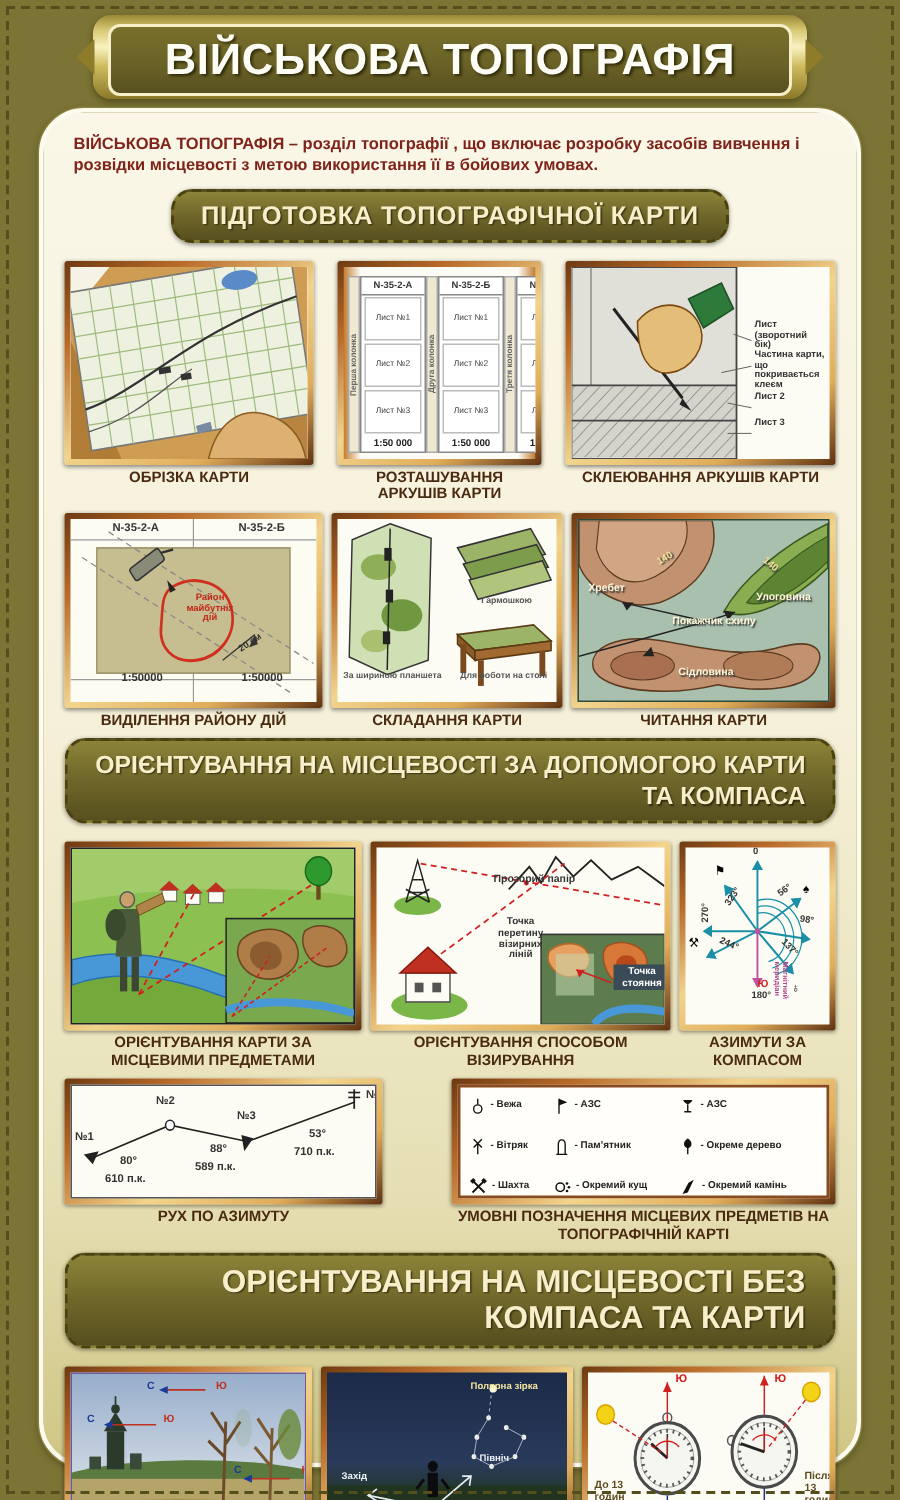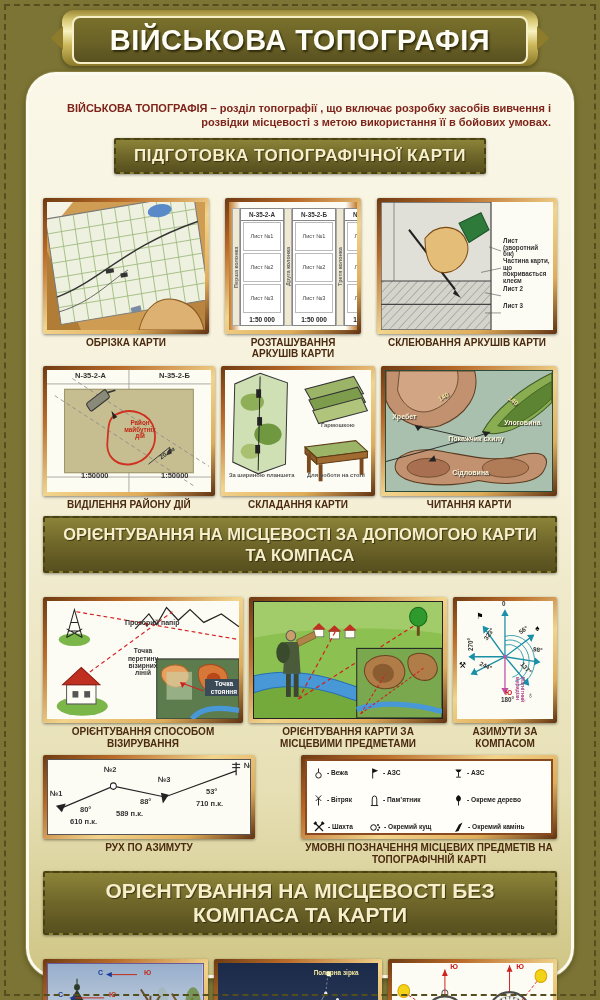--- a/index.html
+++ b/index.html
@@ -37,30 +37,29 @@
   
   .cream{
     position:absolute;top:72px;left:26px;right:26px;bottom:22px;z-index:2;
     border-radius:30px;border:3px solid #fdfaee;
     background:linear-gradient(180deg,#faf7e8 0%,#f5f0d8 45%,#e6dfb4 80%,#cfc584 100%);
     box-shadow:0 0 0 1px #8a8040,0 2px 6px rgba(0,0,0,.35);
     padding:10px 14px 8px;box-sizing:border-box;
   }
   .intro{
     color:#7e241a;font-weight:bold;font-size:11px;line-height:1.3;
-    margin:16px 6px 8px;
-    text-align:right;
+    margin:4px 6px 8px;
   }
 
   
   .band{
-    margin:6px auto 24px;width:fit-content;max-width:100%;
+    margin:6px auto 12px;width:fit-content;max-width:100%;
     background:linear-gradient(180deg,#8c8339 0%,#6e6629 50%,#574f1e 100%);
-    border:2px dashed #49420f;border-radius:2px;
-    color:#f6efc9;font-weight:bold;text-align:center;
+    border:2px dashed #49420f;border-radius:14px;
+    color:#f6efc9;font-weight:bold;text-align:right;
     padding:6px 18px;box-shadow:0 1px 3px rgba(0,0,0,.4);
     text-shadow:1px 1px 1px rgba(20,15,0,.6);
   }
   .band-1{font-size:17px;letter-spacing:.5px;}
   .band-2{font-size:16.5px;line-height:1.25;max-width:508px;}
   .band-3{font-size:21px;}
 
   
   .row{display:flex;gap:6px;justify-content:space-between;margin-bottom:6px;}
   .cell{display:flex;flex-direction:column;align-items:center;}
@@ -317,60 +316,20 @@
       </div>
         </div>
       <div class="caption">ЧИТАННЯ КАРТИ</div>
     </div>
   </div>
 
   <div class="band band-2">ОРІЄНТУВАННЯ НА МІСЦЕВОСТІ ЗА ДОПОМОГОЮ КАРТИ ТА КОМПАСА</div>
 
   <div class="row">
 
-    <div class="cell" style="width:204px">
-      <div class="frame">
-          <div class="scene" style="height:118px">
-        <svg width="100%" height="100%" viewBox="0 0 196 110" preserveAspectRatio="none">
-          <path d="M90,26 L104,12 L112,22 L122,6 L134,18 L146,8 L160,20 L178,12 L196,24" fill="none" stroke="#222" stroke-width="1.2"></path>
-          <g>
-            <ellipse cx="28" cy="36" rx="16" ry="6" fill="#7ab648"></ellipse>
-            <path d="M20,34 L28,8 L36,34 M22,28 H34 M24,20 H32 M20,34 L36,26 M36,34 L20,26" stroke="#222" stroke-width="1" fill="none"></path>
-          </g>
-          <g>
-            <ellipse cx="36" cy="98" rx="26" ry="9" fill="#7ab648"></ellipse>
-            <rect x="20" y="78" width="30" height="18" fill="#fdfdf6" stroke="#555"></rect>
-            <polygon points="16,78 35,62 54,78" fill="#c03020" stroke="#8a1a10"></polygon>
-            <rect x="26" y="84" width="6" height="6" fill="#555"></rect>
-            <rect x="38" y="84" width="6" height="6" fill="#555"></rect>
-          </g>
-          <g stroke="#d02020" stroke-width="1.1" stroke-dasharray="4,3">
-            <line x1="30" y1="10" x2="196" y2="36"></line>
-            <line x1="38" y1="70" x2="128" y2="10"></line>
-          </g>
-          <circle cx="102" cy="22" r="1.6" fill="#d02020"></circle>
-          <g>
-            <rect x="112" y="54" width="84" height="56" fill="#5c7c4e" stroke="#333"></rect>
-            <path d="M118,64 C126,58 140,58 144,66 C148,74 138,82 128,80 C120,78 114,70 118,64 Z" fill="#e8a060" stroke="#b06a28"></path>
-            <path d="M156,62 C166,56 182,60 184,70 C186,80 176,88 164,84 C156,80 152,68 156,62 Z" fill="#d87838" stroke="#a05020"></path>
-            <ellipse cx="170" cy="72" rx="7" ry="5" fill="#b84818"></ellipse>
-            <path d="M148,110 C156,100 172,98 196,102" stroke="#4898d8" stroke-width="5" fill="none"></path>
-            <rect x="122" y="66" width="26" height="26" fill="#c8d8b0" opacity="0.55"></rect>
-            <line x1="136" y1="76" x2="160" y2="84" stroke="#d02020" stroke-width="1"></line>
-            <path d="M136,76 L142,76 L138,81 Z" fill="#d02020"></path>
-          </g>
-        </svg>
-        <div class="lbl" style="left:78px;top:18px;font-size:7px">Прозорий папір</div>
-        <div class="lbl" style="left:74px;top:46px;width:44px;font-size:6.6px;text-align:center">Точка перетину візирних ліній</div>
-        <div class="lbl" style="left:158px;top:78px;width:34px;font-size:6.6px;color:#fff;background:#3a4a56;padding:1px 2px;text-align:center">Точка стояння</div>
-      </div>
-        </div>
-      <div class="caption" style="max-width:180px">ОРІЄНТУВАННЯ СПОСОБОМ ВІЗИРУВАННЯ</div>
-    </div>
-
     <div class="cell" style="width:202px">
       <div class="frame">
           <div class="scene" style="height:118px;border:1px solid #222">
         <svg width="100%" height="100%" viewBox="0 0 194 110" preserveAspectRatio="none">
           <rect width="194" height="110" fill="#8cc050"></rect>
           <path d="M0,34 C50,24 140,22 194,30 L194,0 L0,0 Z" fill="#a2cc6a"></path>
           <path d="M0,78 C40,64 80,72 120,84 C150,92 175,90 194,80 L194,110 L0,110 Z" fill="#74aa3c"></path>
           <path d="M0,70 C36,62 70,68 104,80 C134,90 168,88 194,76 L194,94 C160,104 130,102 100,92 C66,80 30,76 0,86 Z" fill="#4898d8" stroke="#2870b0" stroke-width="1"></path>
           <g>
             <rect x="62" y="26" width="10" height="7" fill="#fdfdf6" stroke="#555" stroke-width="0.6"></rect>
@@ -404,20 +363,60 @@
             <path d="M106,102 C130,94 166,96 194,104" stroke="#4898d8" stroke-width="5" fill="none"></path>
             <g stroke="#d02020" stroke-width="1" stroke-dasharray="3,2">
               <line x1="110" y1="106" x2="136" y2="68"></line>
               <line x1="110" y1="106" x2="176" y2="62"></line>
             </g>
           </g>
         </svg>
       </div>
         </div>
       <div class="caption" style="max-width:190px">ОРІЄНТУВАННЯ КАРТИ ЗА МІСЦЕВИМИ ПРЕДМЕТАМИ</div>
+    </div>
+
+    <div class="cell" style="width:204px">
+      <div class="frame">
+          <div class="scene" style="height:118px">
+        <svg width="100%" height="100%" viewBox="0 0 196 110" preserveAspectRatio="none">
+          <path d="M90,26 L104,12 L112,22 L122,6 L134,18 L146,8 L160,20 L178,12 L196,24" fill="none" stroke="#222" stroke-width="1.2"></path>
+          <g>
+            <ellipse cx="28" cy="36" rx="16" ry="6" fill="#7ab648"></ellipse>
+            <path d="M20,34 L28,8 L36,34 M22,28 H34 M24,20 H32 M20,34 L36,26 M36,34 L20,26" stroke="#222" stroke-width="1" fill="none"></path>
+          </g>
+          <g>
+            <ellipse cx="36" cy="98" rx="26" ry="9" fill="#7ab648"></ellipse>
+            <rect x="20" y="78" width="30" height="18" fill="#fdfdf6" stroke="#555"></rect>
+            <polygon points="16,78 35,62 54,78" fill="#c03020" stroke="#8a1a10"></polygon>
+            <rect x="26" y="84" width="6" height="6" fill="#555"></rect>
+            <rect x="38" y="84" width="6" height="6" fill="#555"></rect>
+          </g>
+          <g stroke="#d02020" stroke-width="1.1" stroke-dasharray="4,3">
+            <line x1="30" y1="10" x2="196" y2="36"></line>
+            <line x1="38" y1="70" x2="128" y2="10"></line>
+          </g>
+          <circle cx="102" cy="22" r="1.6" fill="#d02020"></circle>
+          <g>
+            <rect x="112" y="54" width="84" height="56" fill="#5c7c4e" stroke="#333"></rect>
+            <path d="M118,64 C126,58 140,58 144,66 C148,74 138,82 128,80 C120,78 114,70 118,64 Z" fill="#e8a060" stroke="#b06a28"></path>
+            <path d="M156,62 C166,56 182,60 184,70 C186,80 176,88 164,84 C156,80 152,68 156,62 Z" fill="#d87838" stroke="#a05020"></path>
+            <ellipse cx="170" cy="72" rx="7" ry="5" fill="#b84818"></ellipse>
+            <path d="M148,110 C156,100 172,98 196,102" stroke="#4898d8" stroke-width="5" fill="none"></path>
+            <rect x="122" y="66" width="26" height="26" fill="#c8d8b0" opacity="0.55"></rect>
+            <line x1="136" y1="76" x2="160" y2="84" stroke="#d02020" stroke-width="1"></line>
+            <path d="M136,76 L142,76 L138,81 Z" fill="#d02020"></path>
+          </g>
+        </svg>
+        <div class="lbl" style="left:78px;top:18px;font-size:7px">Прозорий папір</div>
+        <div class="lbl" style="left:74px;top:46px;width:44px;font-size:6.6px;text-align:center">Точка перетину візирних ліній</div>
+        <div class="lbl" style="left:158px;top:78px;width:34px;font-size:6.6px;color:#fff;background:#3a4a56;padding:1px 2px;text-align:center">Точка стояння</div>
+      </div>
+        </div>
+      <div class="caption" style="max-width:180px">ОРІЄНТУВАННЯ СПОСОБОМ ВІЗИРУВАННЯ</div>
     </div>
 
     <div class="cell" style="width:106px">
       <div class="frame">
           <div class="scene" style="height:118px">
         <svg width="100%" height="100%" viewBox="0 0 98 110" preserveAspectRatio="none">
           <defs>
             <marker id="ahT" markerWidth="6" markerHeight="6" refX="4" refY="3" orient="auto">
                   <path d="M0,0 L5,3 L0,6 Z" fill="#1a8fa8"></path>
                 </marker>
@@ -478,21 +477,21 @@
             <line x1="186" y1="7" x2="194" y2="7" stroke="#222"></line>
           </g>
         </svg>
         <div class="lbl s-num" style="left:2px;top:30px">№1</div>
         <div class="lbl s-num" style="left:56px;top:6px">№2</div>
         <div class="lbl s-num" style="left:110px;top:16px">№3</div>
         <div class="lbl s-num" style="left:196px;top:2px">№4</div>
         <div class="lbl s-num" style="left:32px;top:46px">80°</div>
         <div class="lbl s-num" style="left:22px;top:58px">610 п.к.</div>
         <div class="lbl s-num" style="left:92px;top:38px">88°</div>
-        <div class="lbl s-num" style="left:68px;top:50px">589 п.к.</div>
+        <div class="lbl s-num" style="left:82px;top:50px">589 п.к.</div>
         <div class="lbl s-num" style="left:158px;top:28px">53°</div>
         <div class="lbl s-num" style="left:148px;top:40px">710 п.к.</div>
       </div>
         </div>
       <div class="caption">РУХ ПО АЗИМУТУ</div>
     </div>
 
     <div class="cell" style="width:256px">
       <div class="frame">
           <div class="scene" style="height:76px">

